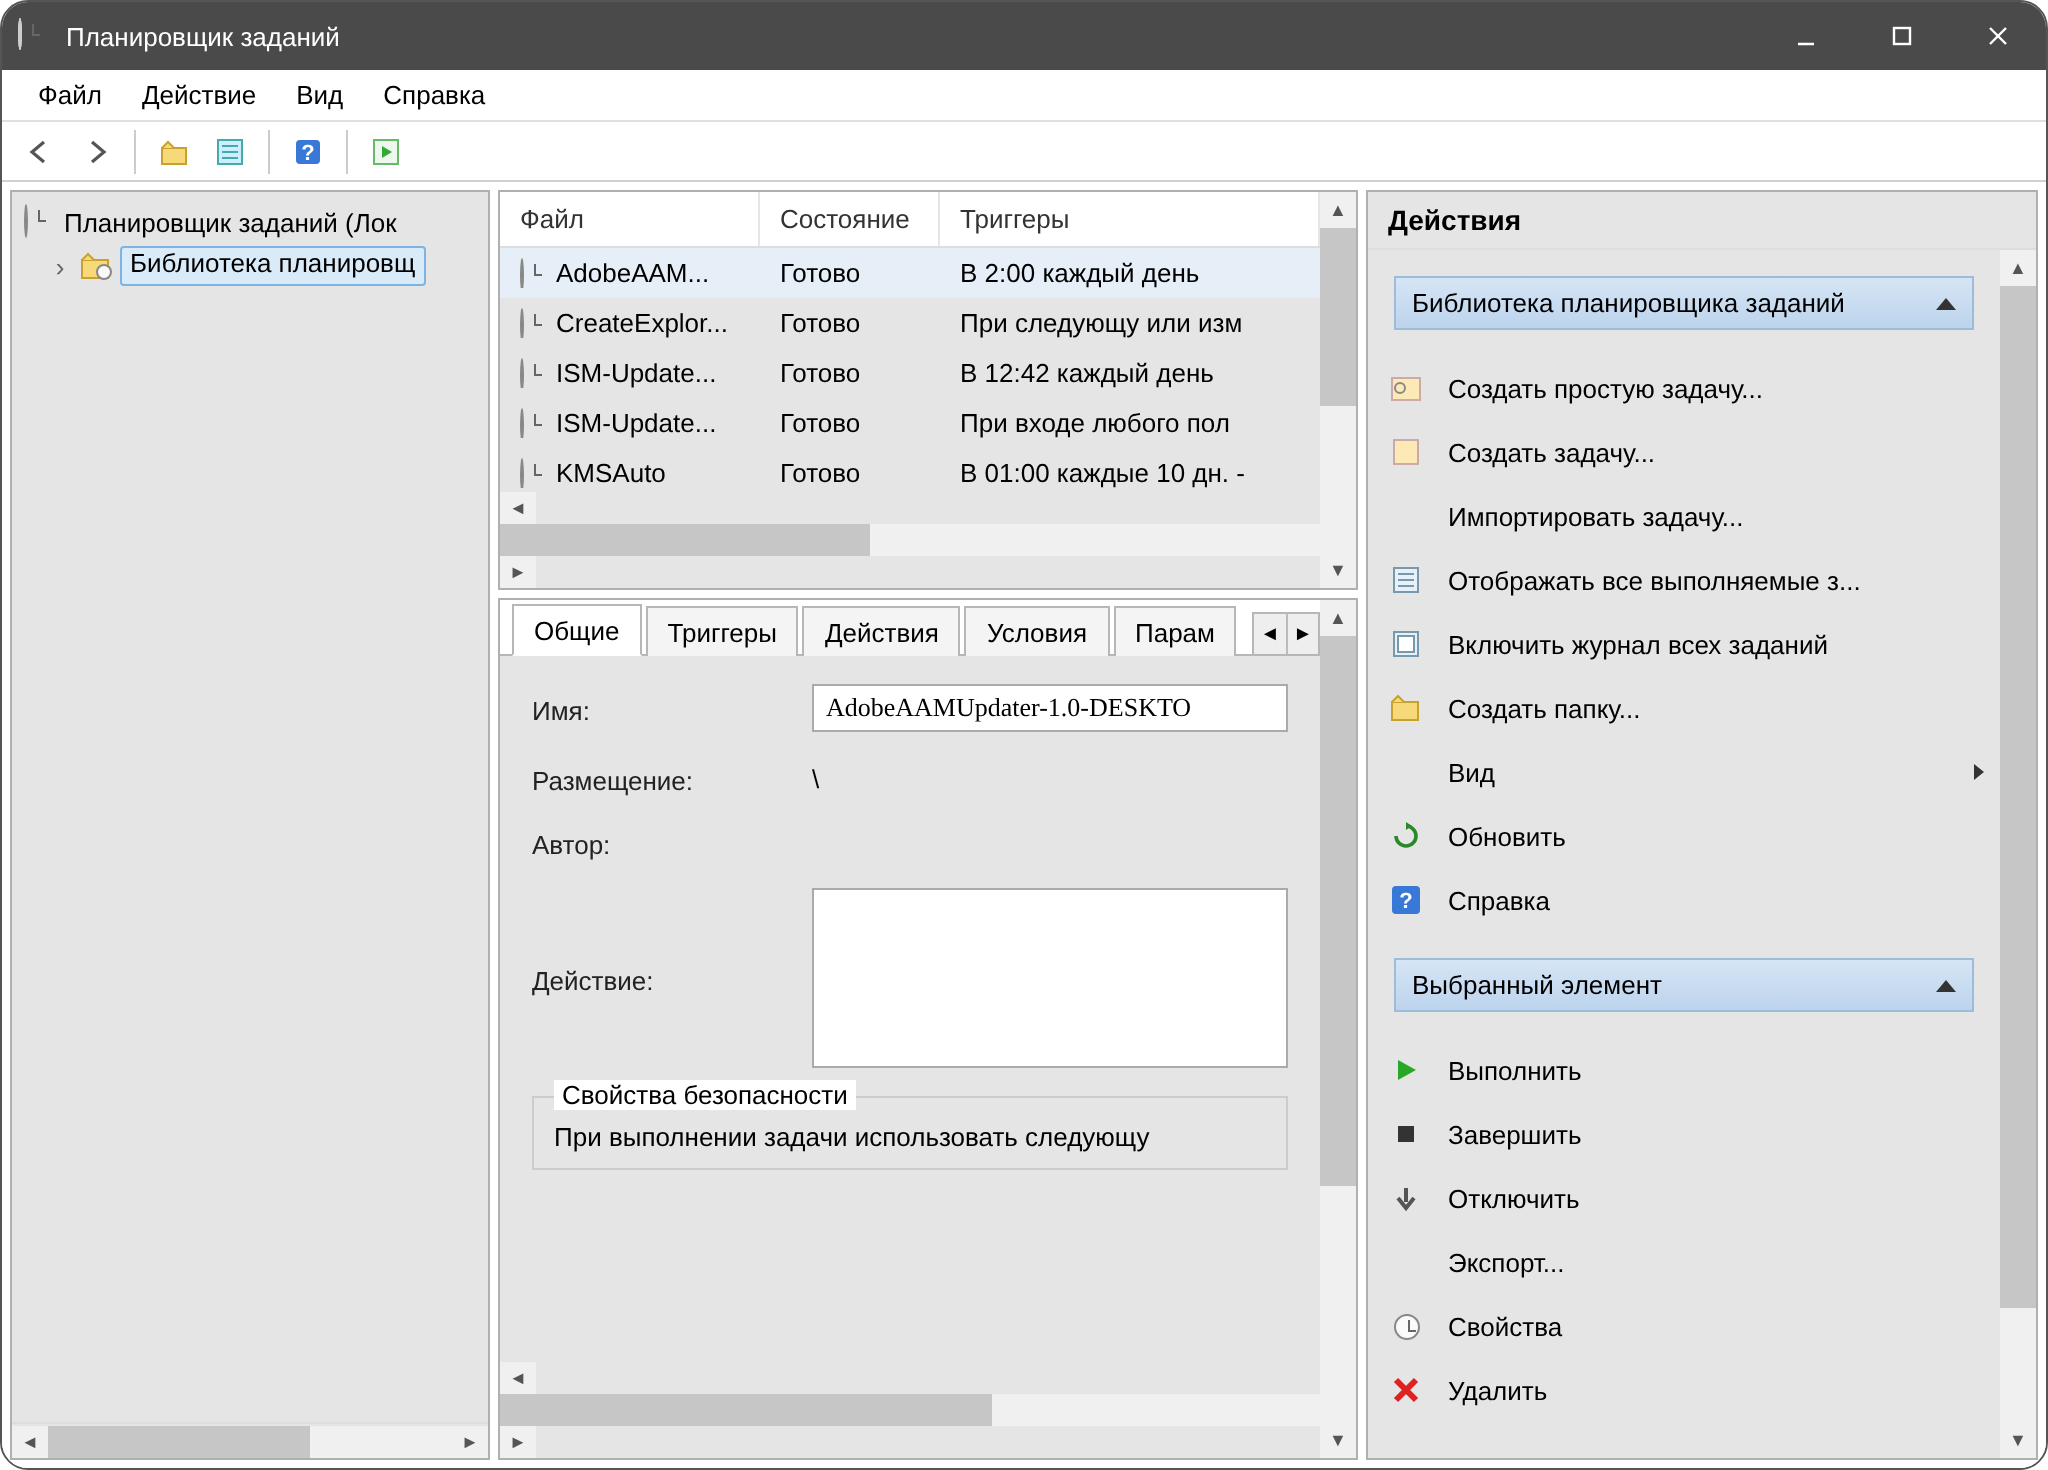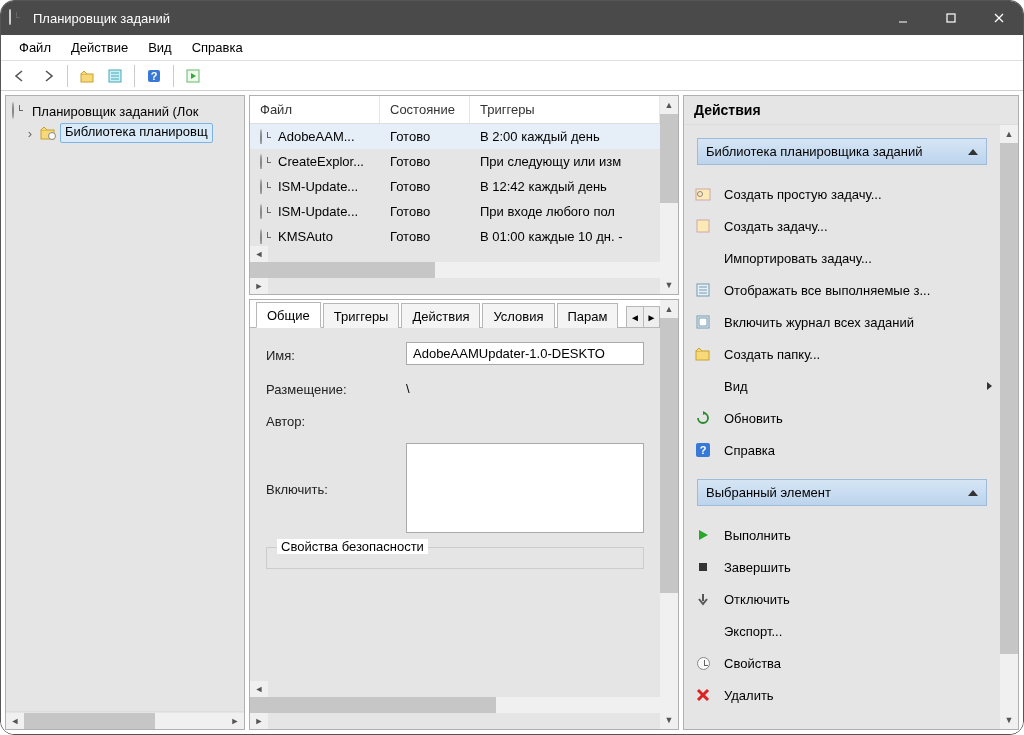--- a/index.html
+++ b/index.html
@@ -65,21 +65,21 @@
   .details-inner { flex:1; display:flex; flex-direction:column; min-height:0; overflow:hidden;}
   .tabstrip { display:flex; align-items:flex-end; height:28px; padding-left:6px; background:#fff; position:relative; border-bottom:1px solid #b7b7b7;}
   .tab { padding:5px 10px 4px; border:1px solid #b7b7b7; border-bottom:none; margin-right:2px; background:#f4f4f4; font-size:13px; position:relative; top:1px;}
   .tab.active { background:#fff; border-bottom:1px solid #fff; top:1px;}
   .tab-nav { margin-left:auto; display:flex; border:1px solid #b7b7b7; border-bottom:none; background:#eee; }
   .tab-nav div { width:16px; height:20px; display:flex; align-items:center; justify-content:center; font-size:10px;}
   .form { padding: 14px 16px; font-size:13px; }
   .frow { display:flex; align-items:center; margin-bottom:14px; }
   .flabel { width:140px; color:#222; padding-top:3px;}
   .fval { flex:1; }
-  .finput { width:100%; border:1px solid #aaa; padding:3px 6px; font-size:13px; background:#fff; font-family:Liberation Sans, sans-serif;}
+  .finput { width:100%; border:1px solid #aaa; padding:3px 6px; font-size:13px; background:#fff; font-family:Liberation Serif, serif;}
   .ftext { width:100%; height:90px; border:1px solid #aaa; background:#fff; }
   .fieldset { border:1px solid #ccc; margin-top:8px; padding:12px 10px 8px; position:relative;}
   .fieldset .legend { position:absolute; top:-9px; left:10px; background:#fff; padding:0 4px; font-size:13px;}
 
   
   .actions { width: 336px; display:flex; flex-direction:column; }
   .actions-title { padding:6px 10px; font-weight:bold; font-size:14px; border-bottom:1px solid #ddd;}
   .actions-body { flex:1; overflow:hidden; display:flex; }
   .actions-list { flex:1; overflow:hidden; }
   .a-header { background: linear-gradient(#d6e5f5,#bcd4ed); border:1px solid #9dbcd9; margin:13px; padding:5px 8px; display:flex; align-items:center; font-size:13px;}
@@ -274,27 +274,28 @@
                 <div class="fval"><input class="finput" readonly="" value="AdobeAAMUpdater-1.0-DESKTO" style=""></div>
               </div>
               <div class="frow">
                 <div class="flabel">Размещение:</div>
                 <div class="fval">\</div>
               </div>
               <div class="frow">
                 <div class="flabel">Автор:</div>
               </div>
               <div class="frow">
-                <div class="flabel">Включить:</div>
+                <div class="flabel">Действие:</div>
                 <div class="fval">
                     <div class="ftext"></div>
                   </div>
               </div>
               <div class="fieldset">
                 <div class="legend">Свойства безопасности</div>
+                <div>При выполнении задачи использовать следующу</div>
               </div>
             </div>
             <div class="hscroll" style="margin-top:auto;">
               <div class="harr">◄</div>
               <div class="htrack">
                   <div class="hthumb" style="left:0; width:60%;"></div>
                 </div>
               <div class="harr">►</div>
             </div>
           </div>

